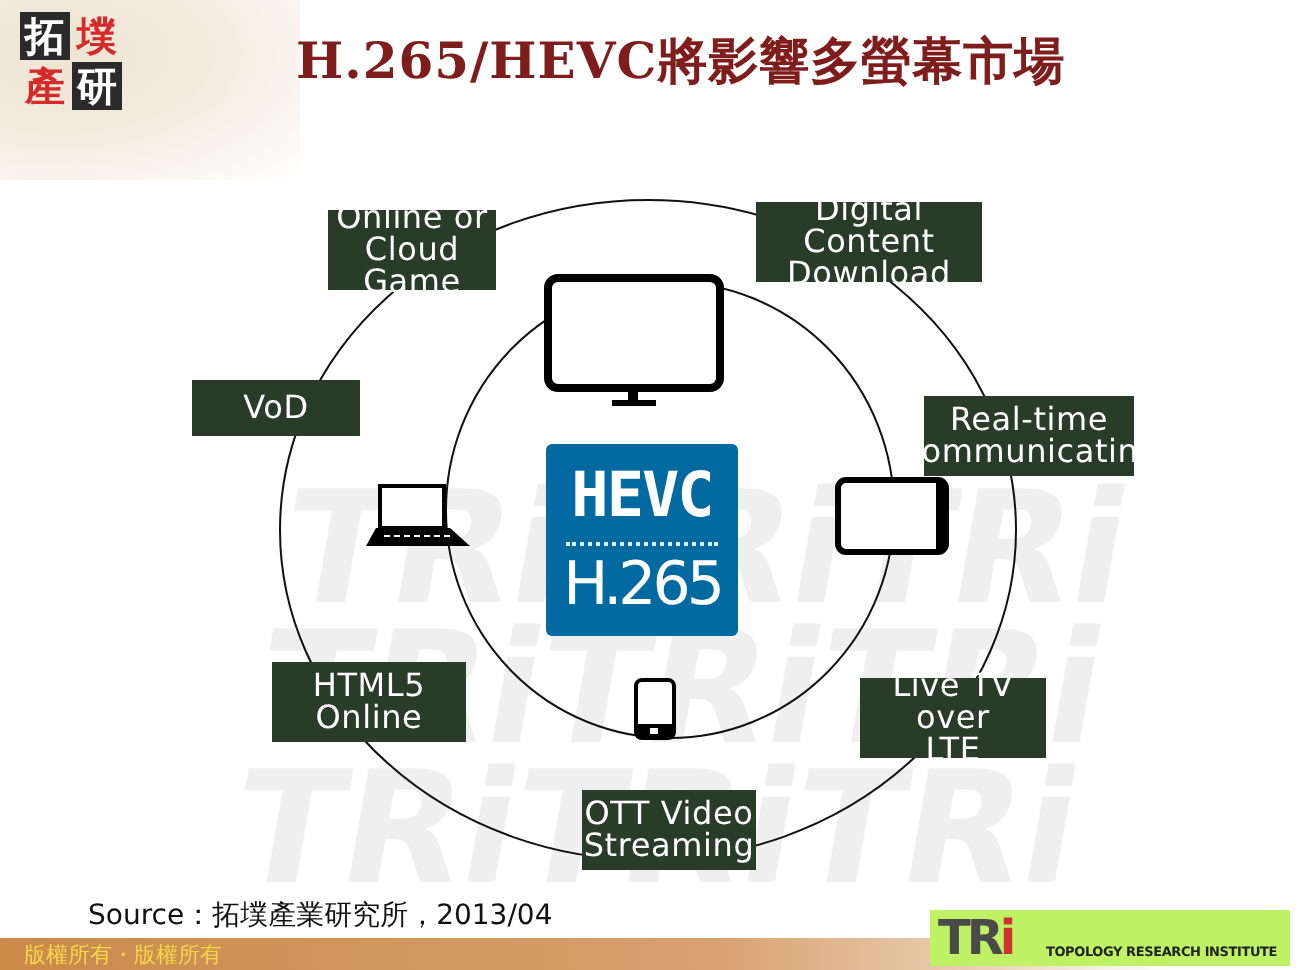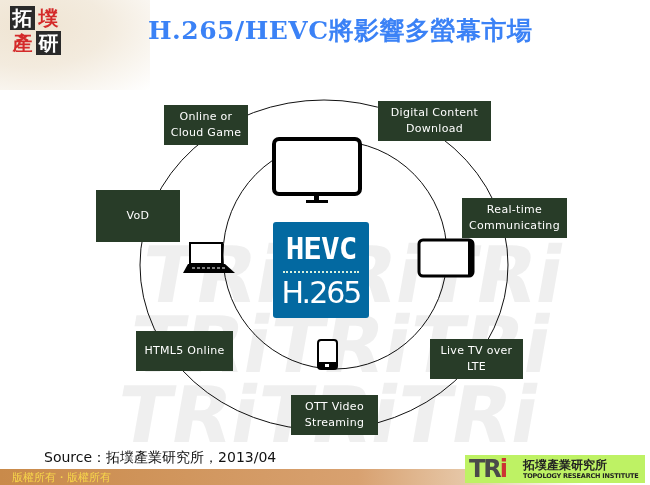--- a/index.html
+++ b/index.html
@@ -6,26 +6,26 @@
     html, body { width:650px; height:485px; overflow:hidden; background:#fff; }
     body { position:relative; font-family:"DejaVu Sans", sans-serif; }
     .corner-bg { position:absolute; left:0; top:0; width:150px; height:90px;
       background:radial-gradient(ellipse at 20% 30%, #efe4d2 0%, #f3ebde 45%, rgba(255,255,255,0) 100%); }
     .logo { position:absolute; left:10px; top:6px; width:52px; height:50px; }
     .logo .cell { position:absolute; width:25px; height:24px; font-family:"DejaVu Sans", sans-serif; font-size:20px; font-weight:bold; line-height:24px; text-align:center; }
     .logo .c1 { left:0; top:0; background:#2a2a2a; color:#fff; }
     .logo .c2 { left:26px; top:0; color:#d42a2a; }
     .logo .c3 { left:0; top:25px; color:#d42a2a; }
     .logo .c4 { left:26px; top:25px; background:#2a2a2a; color:#fff; }
-    .title { position:absolute; left:148px; top:14px; font-family:"DejaVu Serif", serif; font-weight:bold; font-size:25px; color:#3b82f6; letter-spacing:0.5px; white-space:nowrap; }
+    .title { position:absolute; left:148px; top:14px; font-family:"DejaVu Serif", serif; font-weight:bold; font-size:25px; color:#7f1d1d; letter-spacing:0.5px; white-space:nowrap; }
     .watermark { position:absolute; left:130px; top:240px; width:520px; height:220px; overflow:hidden; opacity:0.09;
       font-family:"DejaVu Sans", sans-serif; font-weight:bold; font-size:78px; color:#555; line-height:70px; transform:skewX(-10deg); }
     .watermark span { display:block; white-space:nowrap; }
     svg.diagram { position:absolute; left:0; top:0; }
-    .box { position:absolute; background:#283c28; color:#fff; font-family:"DejaVu Sans", sans-serif; font-size:11px; line-height:16px; display:flex; align-items:center; justify-content:center; text-align:center; letter-spacing:0.3px; }
+    .box { position:absolute; background:#283c28; color:#fff; font-family:"DejaVu Sans", sans-serif; font-size:16px; line-height:16px; display:flex; align-items:center; justify-content:center; text-align:center; letter-spacing:0.3px; }
     .hevc { position:absolute; left:273px; top:222px; width:96px; height:96px; background:#0369a1; border-radius:3px; color:#fff; text-align:center; font-family:"DejaVu Sans Mono", monospace;padding-left:13px; }
     .hevc .t1 { position:absolute; left:0; right:0; top:8px; font-size:31px; font-weight:bold; letter-spacing:-1px; line-height:36px; }
     .hevc .dots { position:absolute; left:10px; right:10px; top:49px; border-top:2px dotted #d8f0dc; }
     .hevc .t2 { position:absolute; left:0; right:0; top:53px; font-size:30px; line-height:36px; letter-spacing:-2px; font-family:"DejaVu Sans", sans-serif; }
     .source { position:absolute; left:8px; top:449px; font-family:"DejaVu Sans", sans-serif; font-size:14px; color:#111; white-space:nowrap;margin-left:36px; }
     .footer-bar { position:absolute; left:0; top:469px; width:650px; height:16px;
       background:linear-gradient(90deg, #c98a4a 0%, #d8a170 55%, #e9cfb3 75%, #ffffff 90%); }
     .copyright { position:absolute; left:12px; top:470px; font-size:11px; color:#f7d64a; white-space:nowrap; }
     .tri-logo { position:absolute; left:465px; top:455px; width:180px; height:28px; background:#bef264; }
     .tri-mark { position:absolute; left:4px; top:0; font-family:"DejaVu Sans", sans-serif; font-weight:bold; font-size:24px; line-height:28px; color:#4a4a4a; letter-spacing:-2px; }
@@ -94,21 +94,21 @@
     </div>
 </div>
 
 <div class="box" style="left:378px;top:101px;width:113px;height:40px;">
   <div>
       <div>Digital Content</div>
       <div>Download</div>
     </div>
 </div>
 
-<div class="box" style="left:96px;top:190px;width:84px;height:52px;">
+<div class="box" style="left:96px;top:190px;width:84px;height:28px;">
   <div>VoD</div>
 </div>
 
 <div class="box" style="left:462px;top:198px;width:105px;height:40px;">
   <div>
       <div>Real-time</div>
       <div>Communicating</div>
     </div>
 </div>
 
@@ -130,15 +130,14 @@
     </div>
 </div>
 
 <div class="source">Source：拓墣產業研究所，2013/04</div>
 
 <div class="footer-bar"></div>
 <div class="copyright">版權所有・版權所有</div>
 
 <div class="tri-logo">
   <div class="tri-mark">TR<span class="i">i</span></div>
-  <div class="tri-cn">拓墣產業研究所</div>
   <div class="tri-en">TOPOLOGY RESEARCH INSTITUTE</div>
 </div>
 
 </body></html>

